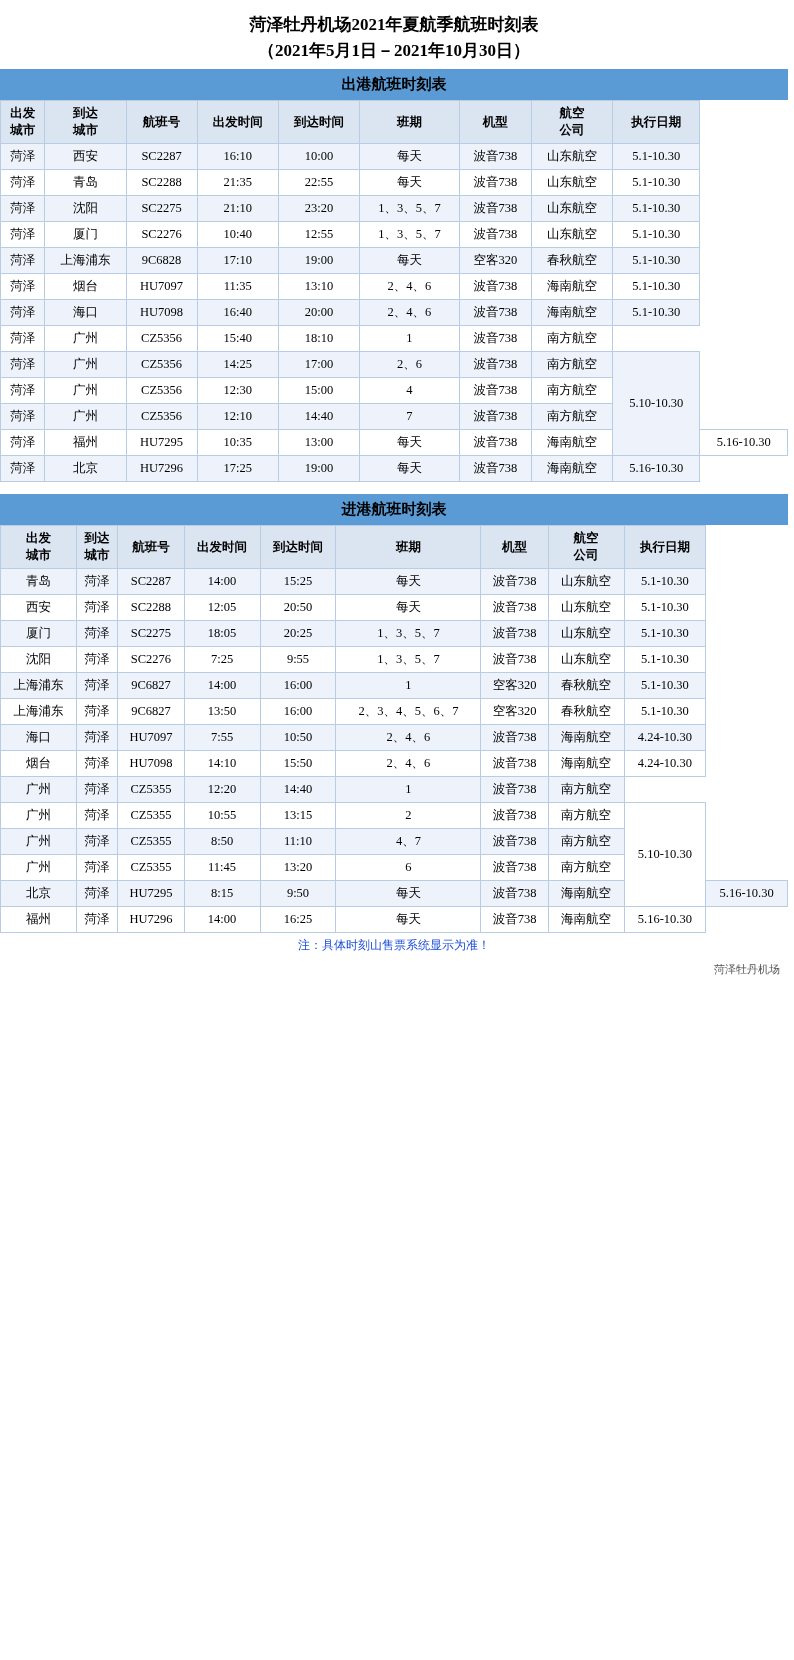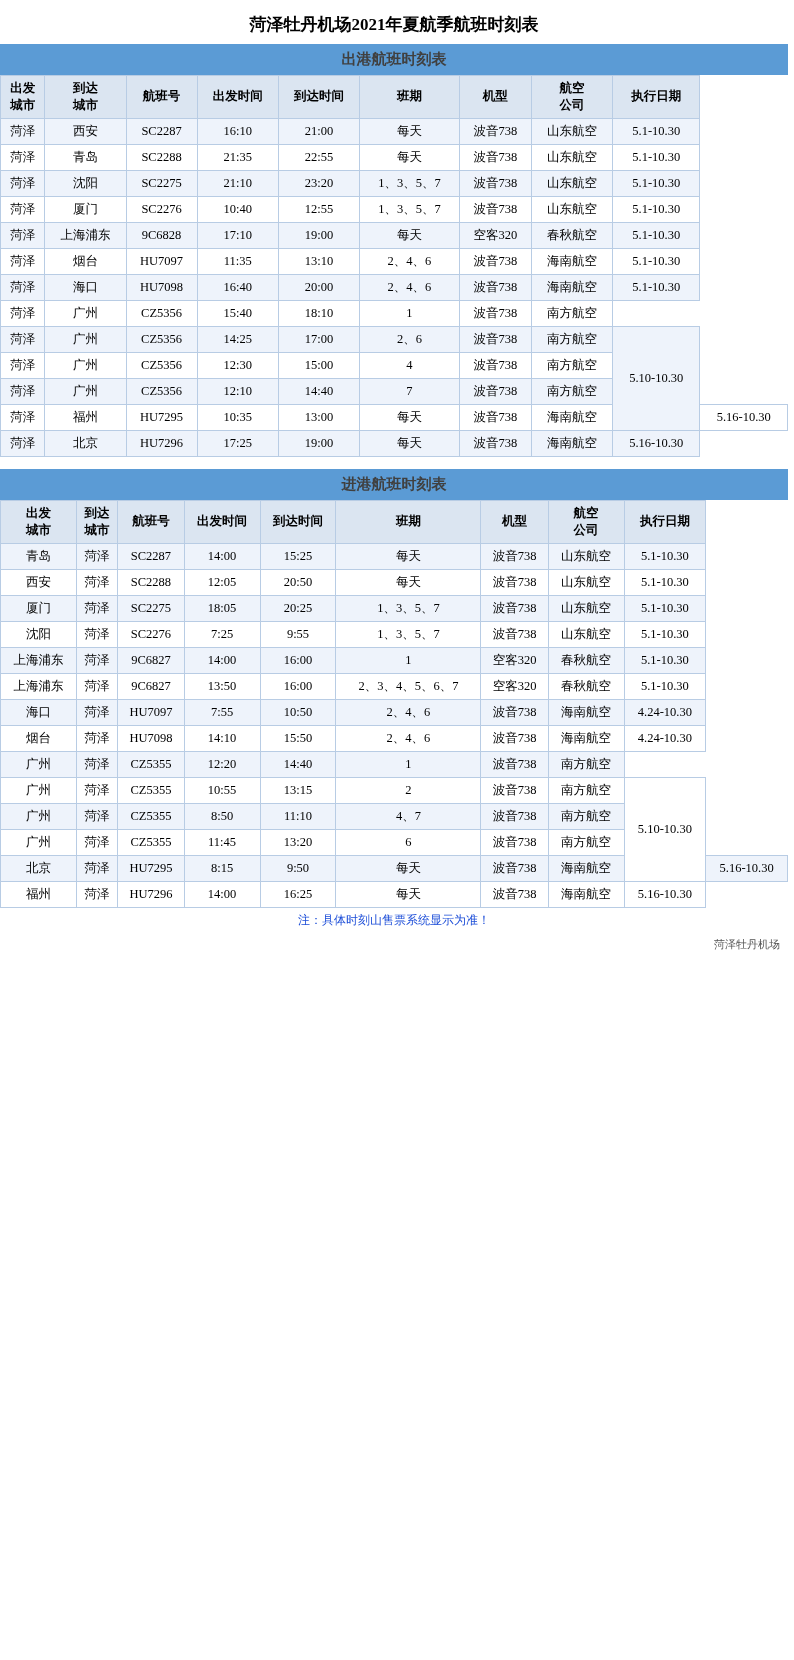--- a/index.html
+++ b/index.html
@@ -17,21 +17,21 @@
     .main-title {
       text-align: center;
       padding: 12px 0 6px;
       font-size: 17px;
       font-weight: bold;
       color: #000;
       line-height: 1.5;
     }
     .section-header {
       background: #5b9bd5;
-      color: #404040;
+      color: #000000;
       text-align: center;
       font-size: 15px;
       font-weight: bold;
       padding: 6px 0;
     }
     table {
       width: 100%;
       border-collapse: collapse;
     }
     th, td {
@@ -73,20 +73,21 @@
       text-align: center;
     }
   </style>
 </head>
 <body>
 
 <div class="page-wrapper">
 
   <div class="main-title">
     <div>菏泽牡丹机场2021年夏航季航班时刻表</div>
+    <div>（2021年5月1日－2021年10月30日）</div>
   </div>
 
   <div class="section-header">出港航班时刻表</div>
   <table>
     <thead>
       <tr>
         <th>出发<br>城市</th>
         <th>到达<br>城市</th>
         <th>航班号</th>
         <th>出发时间</th>
@@ -96,21 +97,21 @@
         <th>航空<br>公司</th>
         <th>执行日期</th>
       </tr>
     </thead>
     <tbody id="departure-tbody">
     <tr>
           <td>菏泽</td>
           <td>西安</td>
           <td>SC2287</td>
           <td>16:10</td>
-          <td>21:00</td>
+          <td>10:00</td>
           <td>每天</td>
           <td>波音738</td>
           <td>山东航空</td>
           <td>5.1-10.30</td>
         </tr>
         <tr>
           <td>菏泽</td>
           <td>青岛</td>
           <td>SC2288</td>
           <td>21:35</td>

